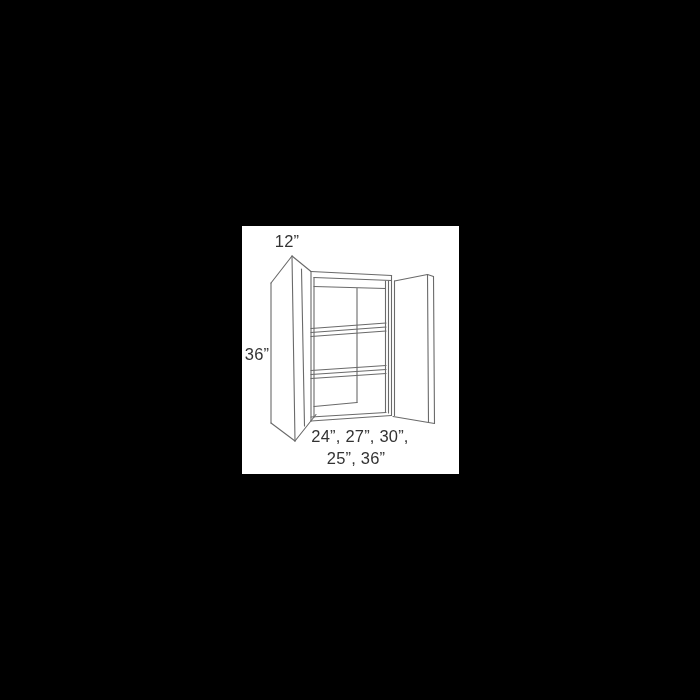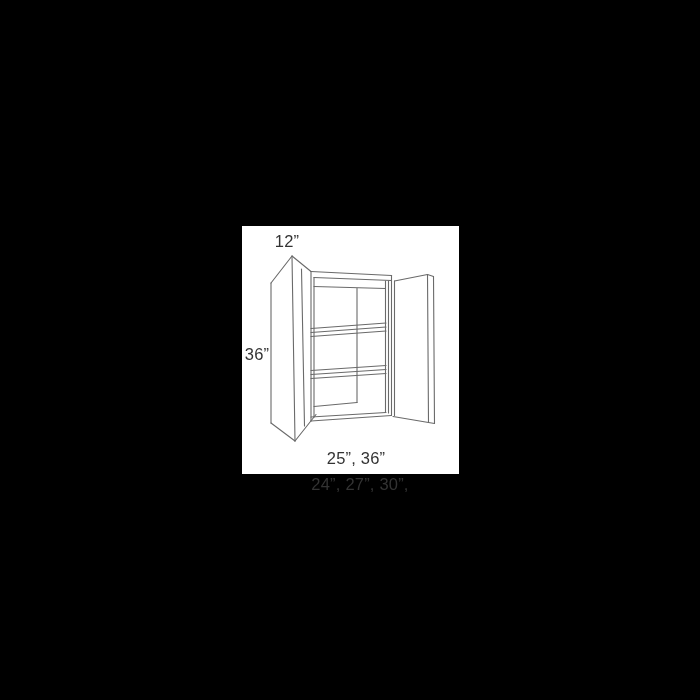--- a/index.html
+++ b/index.html
@@ -79,16 +79,16 @@
         <line x1="394.5" y1="281" x2="394.5" y2="415.5" stroke="#6a6a6a" stroke-width="1.1" stroke-linecap="round"></line>
         <line x1="394.5" y1="281" x2="427.5" y2="274.5" stroke="#6a6a6a" stroke-width="1.1" stroke-linecap="round"></line>
         <line x1="427.5" y1="274.5" x2="433.5" y2="276.5" stroke="#6a6a6a" stroke-width="1.1" stroke-linecap="round"></line>
         <line x1="427.5" y1="274.5" x2="428.5" y2="422.5" stroke="#6a6a6a" stroke-width="1.1" stroke-linecap="round"></line>
         <line x1="433.5" y1="276.5" x2="434.5" y2="423.5" stroke="#6a6a6a" stroke-width="1.1" stroke-linecap="round"></line>
         <line x1="393" y1="416.5" x2="428.5" y2="422.5" stroke="#6a6a6a" stroke-width="1.1" stroke-linecap="round"></line>
         <line x1="428.5" y1="422.5" x2="434.5" y2="423.5" stroke="#6a6a6a" stroke-width="1.1" stroke-linecap="round"></line>
       </svg>
     <div class="dim-label lbl-depth" style="color: rgb(51, 51, 51);">12”</div>
     <div class="dim-label lbl-height" style="color: rgb(51, 51, 51);">36”</div>
-    <div class="dim-label lbl-widths1" style="color: rgb(51, 51, 51); margin-top: 48px;">24”, 27”, 30”,</div>
+    <div class="dim-label lbl-widths1" style="color: rgb(51, 51, 51);">24”, 27”, 30”,</div>
     <div class="dim-label lbl-widths2" style="color: rgb(51, 51, 51);">25”, 36”</div>
   </div>
 </div>
 
 </body></html>

